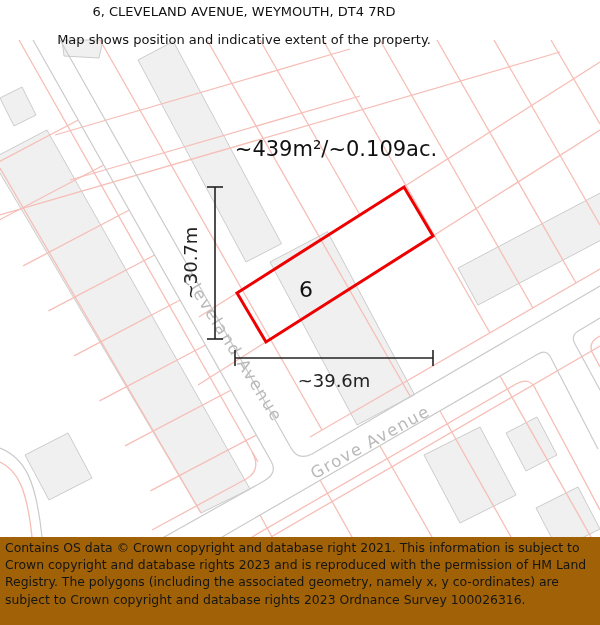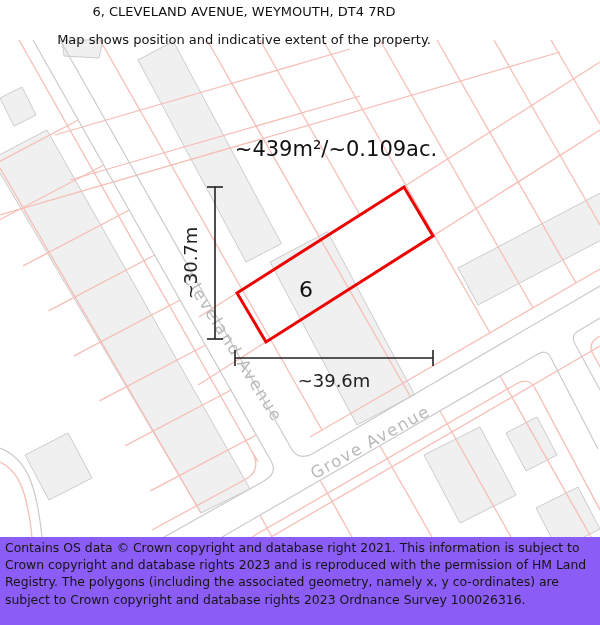--- a/index.html
+++ b/index.html
@@ -5,21 +5,21 @@
   html,body{margin:0;padding:0;background:#ffffff;}
   #page{position:relative;width:600px;height:625px;background:#ffffff;overflow:hidden;
         font-family:"DejaVu Sans",sans-serif;}
   #map-svg{position:absolute;left:0;top:0;width:600px;height:625px;}
   
   #header{position:absolute;left:0;top:0;width:488px;height:37px;background:#ffffff;
           text-align:center;color:#111;}
   #header .title{font-size:13px;line-height:17px;padding-top:3px;}
   #header .subtitle{font-size:13px;line-height:17px;margin-top:11px;}
   
-  #footer{position:absolute;left:0;top:537px;width:600px;height:88px;background:#8b5cf6;
+  #footer{position:absolute;left:0;top:537px;width:600px;height:88px;background:#a16207;
           color:#151515;}
   #footer .attribution{font-size:12.4px;line-height:17.2px;padding:2px 4px 0 5px;}
   
   .parcel{stroke:var(--parcel-line,#f6beb6);stroke-width:1.3;fill:none;}
   .road{stroke:var(--road-edge,#cbcbcb);stroke-width:1.2;fill:none;}
   .building{fill:var(--building-fill,#f0f0f0);stroke:var(--building-stroke,#c6c6c6);stroke-width:0.9;}
   .prop{stroke:var(--property-outline,#ee0000);stroke-width:3;fill:none;stroke-linejoin:miter;}
   .dim{stroke:var(--dimension,#222222);stroke-width:1.6;fill:none;}
   .dim-label{fill:var(--dimension,#222222);font-size:18px;}
   .map-label{fill:#111;}

